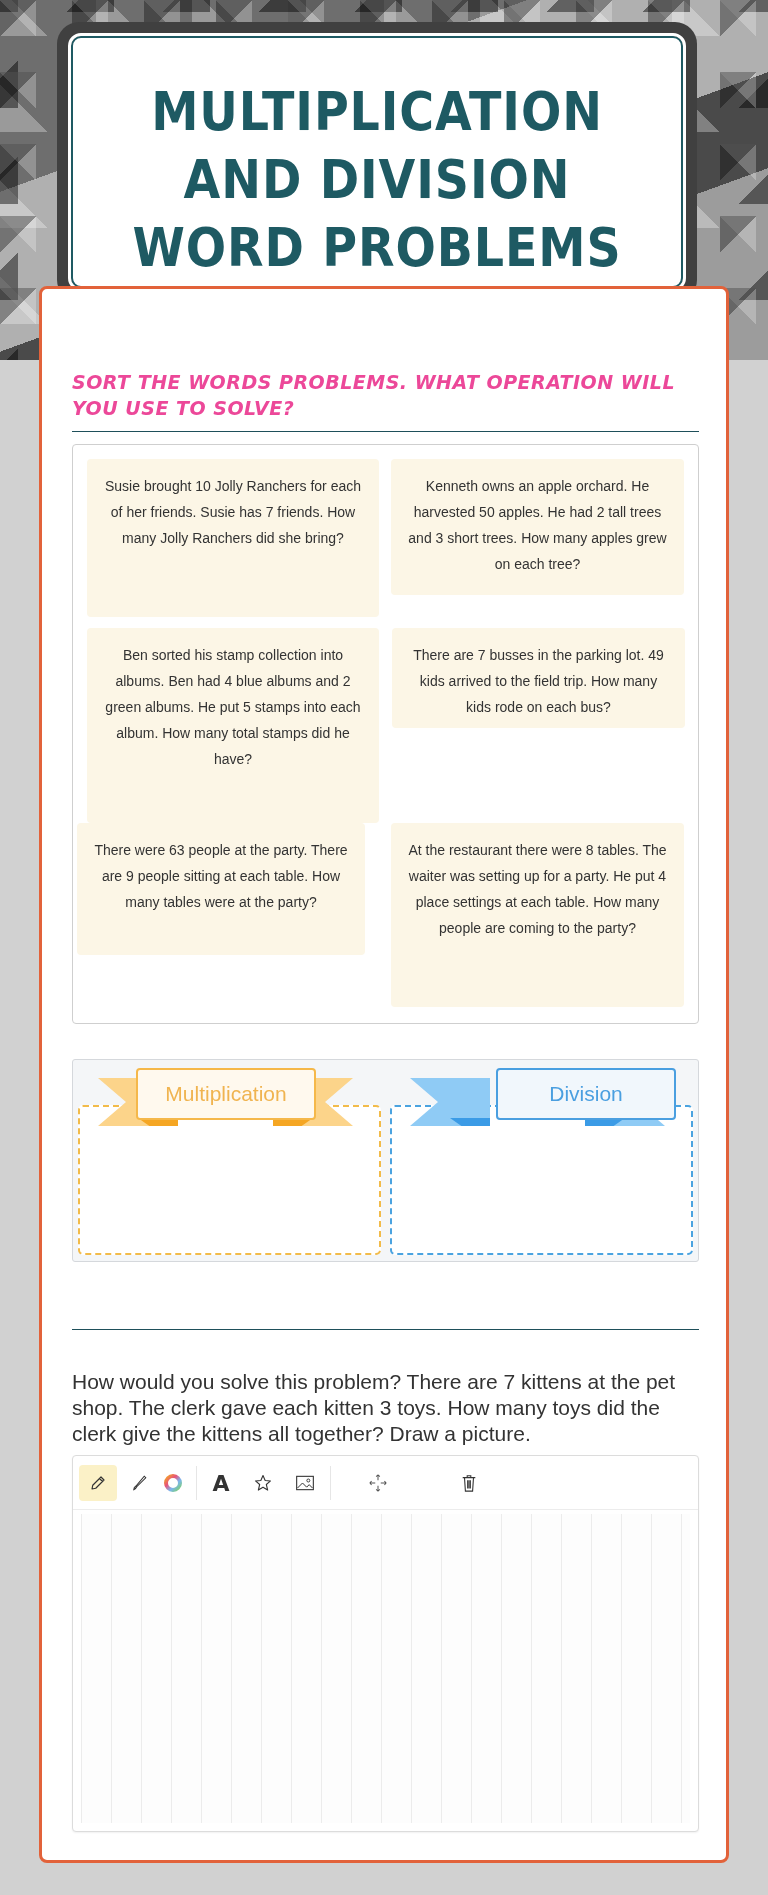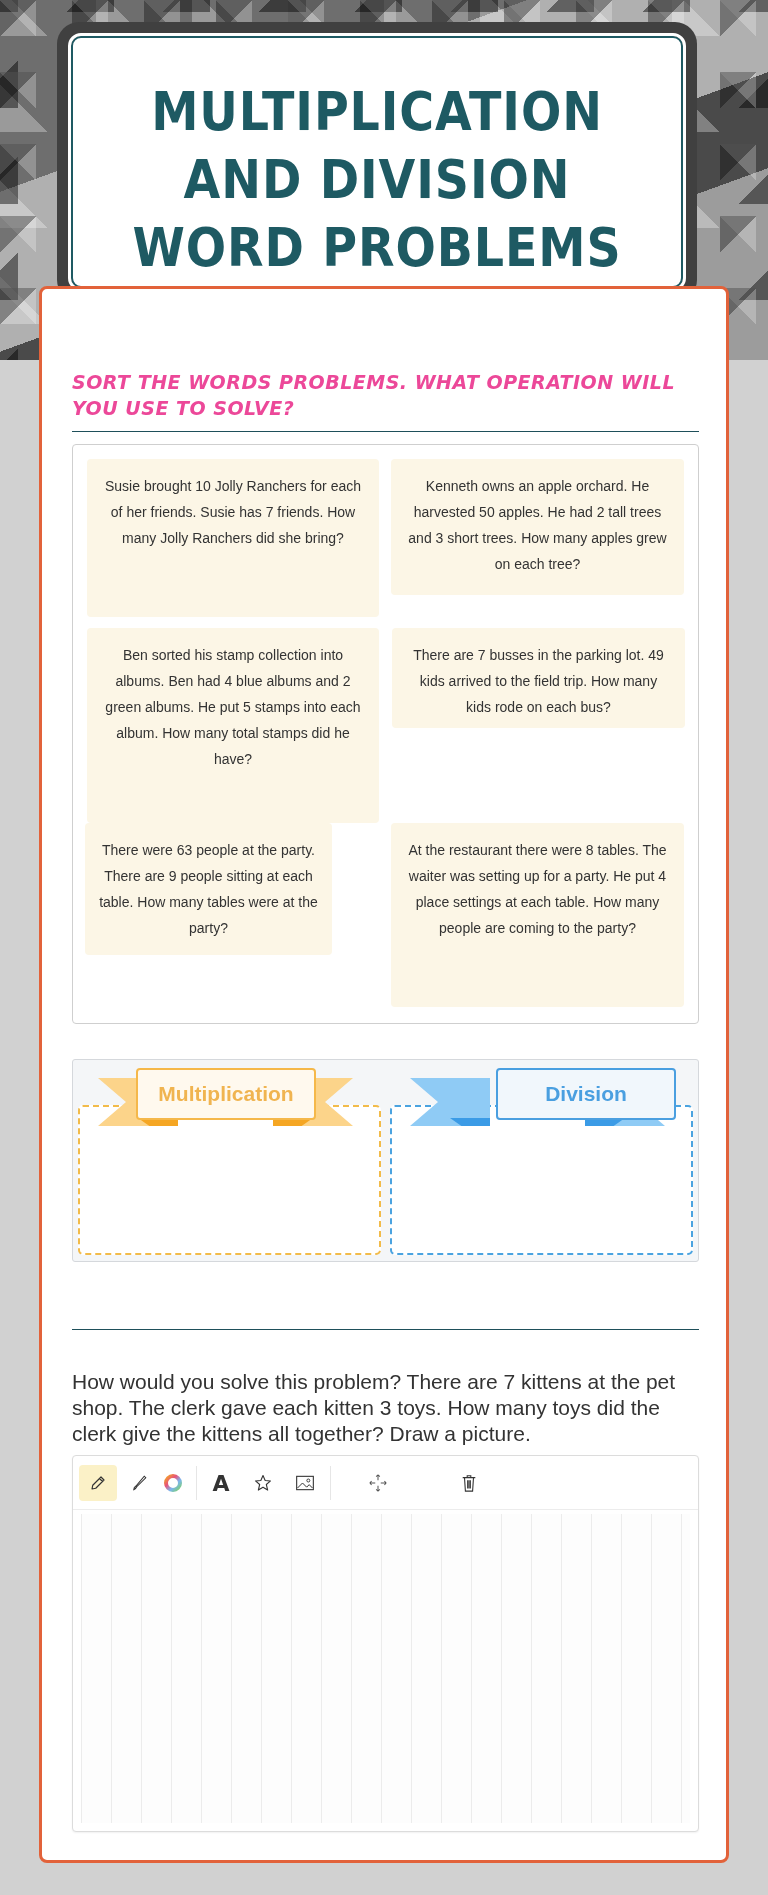--- a/index.html
+++ b/index.html
@@ -79,21 +79,21 @@
     position: absolute; left: 30px; top: 770px; width: 627px; height: 203px;
     background: #f4f6f8; border: 1px solid #d5d8dc; border-radius: 3px;
   }
   .drop {
     position: absolute; top: 45px; width: 303px; height: 150px;
     border: 2px dashed; border-radius: 5px; background: #fff;
   }
   .drop.mult { left: 5px; border-color: #f2bb4a; }
   .drop.div { left: 317px; border-color: #4aa3e0; }
   .ribbon {
-    position: absolute; top: 8px; width: 255px; height: 70px; font-weight: bold;
+    position: absolute; top: 8px; width: 255px; height: 70px;
   }
   .ribbon .tail { position: absolute; top: 10px; width: 80px; height: 48px; }
   .ribbon .banner {
     position: absolute; left: 38px; top: 0; width: 180px; height: 52px;
     border: 2px solid; border-radius: 4px;
     display: flex; align-items: center; justify-content: center;
     font-size: 21px;
   }
   .ribbon.mult { left: 25px; }
   .ribbon.mult .banner { background: #fff9ee; border-color: #f5b84a; color: #f0b450; }
@@ -143,21 +143,21 @@
   <div class="h1-wrap">
     <div class="section-heading">Sort the words problems. What operation will you use to solve?</div>
     <div class="rule"></div>
   </div>
 
   <div class="sort-box">
     <div class="card" style="left:14px; top:14px; width:292px; height:158px;"><span>Susie brought 10 Jolly Ranchers for each of her friends. Susie has 7 friends. How many Jolly Ranchers did she bring?</span></div>
     <div class="card" style="left:318px; top:14px; width:293px; height:136px;"><span>Kenneth owns an apple orchard. He harvested 50 apples. He had 2 tall trees and 3 short trees. How many apples grew on each tree?</span></div>
     <div class="card" style="left:14px; top:183px; width:292px; height:195px;"><span>Ben sorted his stamp collection into albums. Ben had 4 blue albums and 2 green albums. He put 5 stamps into each album. How many total stamps did he have?</span></div>
     <div class="card" style="left:319px; top:183px; width:293px; height:100px;"><span>There are 7 busses in the parking lot. 49 kids arrived to the field trip. How many kids rode on each bus?</span></div>
-    <div class="card" style="left:12px; top:378px; width:247px; height:132px;"><span>There were 63 people at the party. There are 9 people sitting at each table. How many tables were at the party?</span></div>
+    <div class="card" style="left:4px; top:378px; width:288px; height:132px;"><span>There were 63 people at the party. There are 9 people sitting at each table. How many tables were at the party?</span></div>
     <div class="card" style="left:318px; top:378px; width:293px; height:184px;"><span>At the restaurant there were 8 tables. The waiter was setting up for a party. He put 4 place settings at each table. How many people are coming to the party?</span></div>
   </div>
 
   <div class="sorter">
     <div class="drop mult"></div>
     <div class="drop div"></div>
 
     <div class="ribbon mult">
       <svg class="tail" style="left:0;" viewBox="0 0 80 48">
         <polygon points="0,0 80,0 80,48 0,48 28,24" fill="#fcd48a"></polygon>

